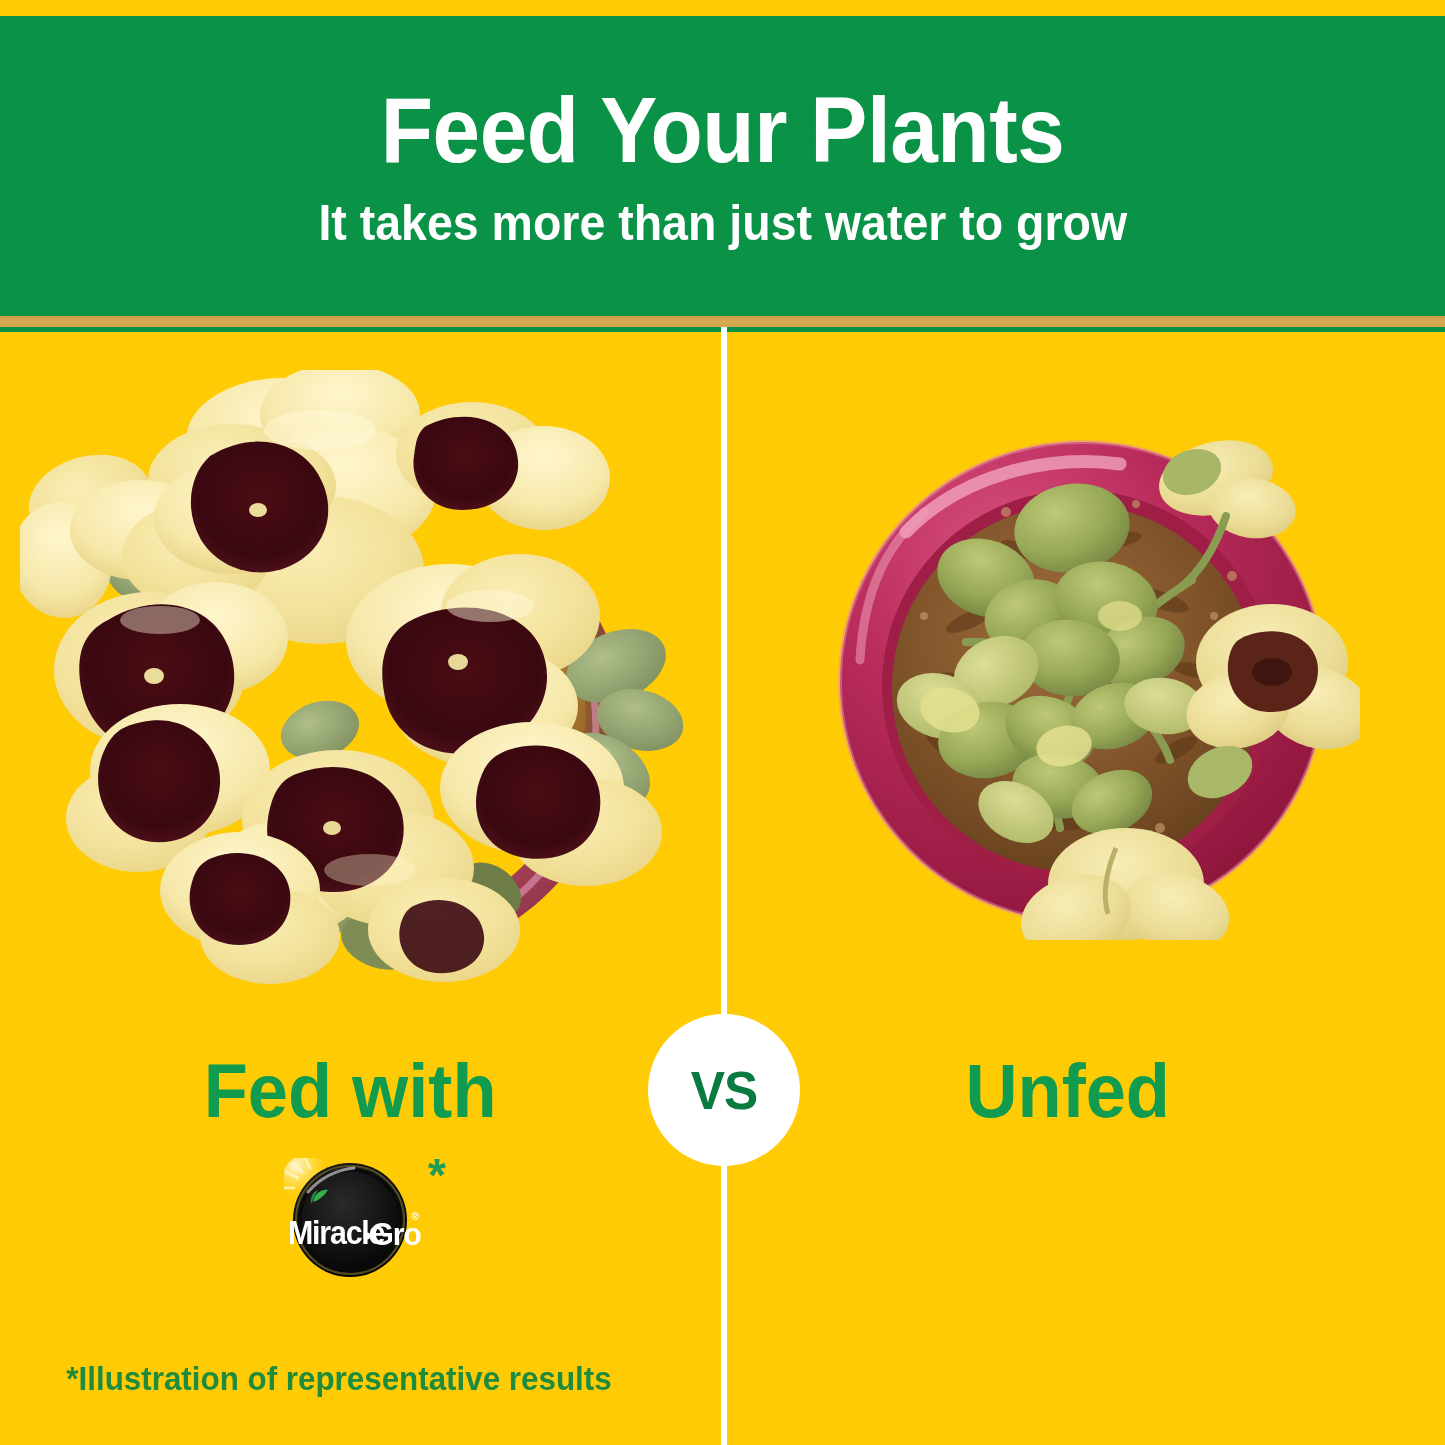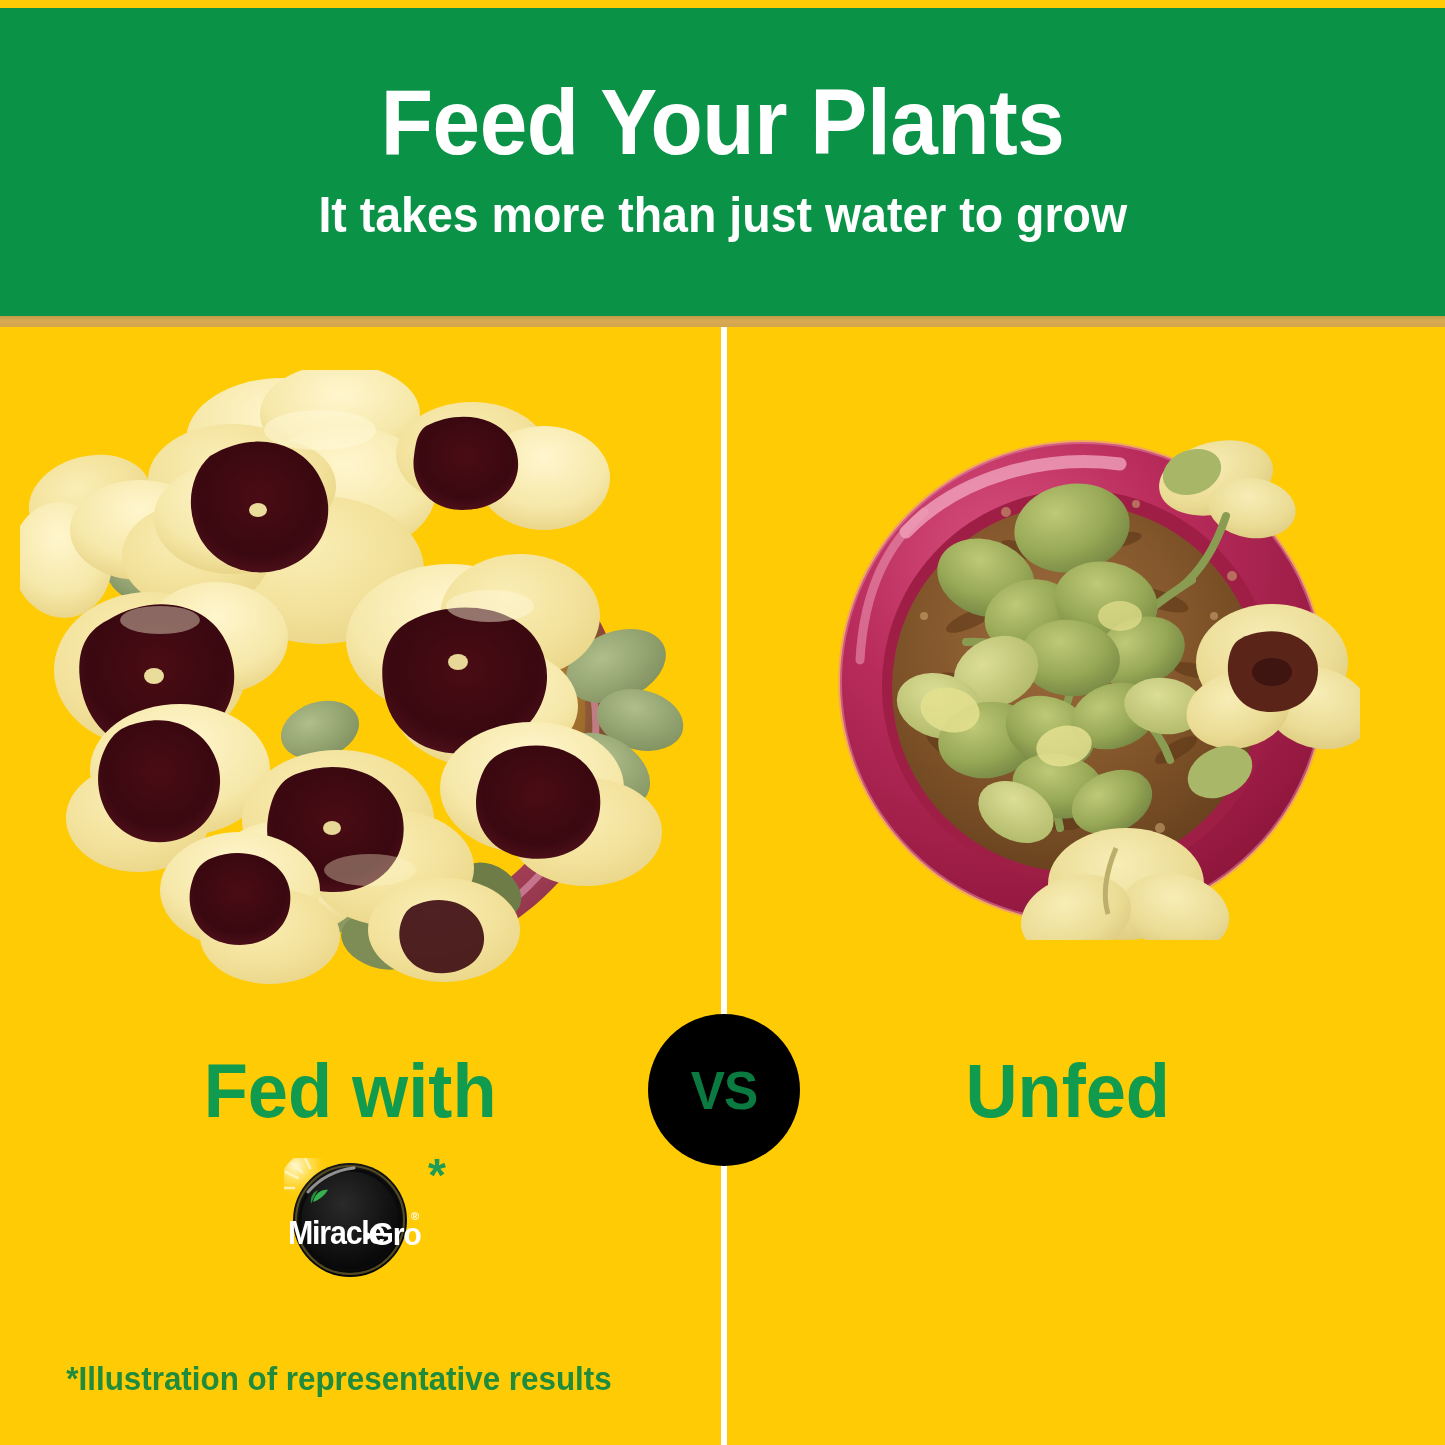--- a/index.html
+++ b/index.html
@@ -7,21 +7,21 @@
   html,body { width:1445px; height:1445px; overflow:hidden; }
   body {
     font-family:"Liberation Sans", sans-serif;
     background:#FFCB05;
     position:relative;
   }
   #stage { position:relative; width:1445px; height:1445px; overflow:hidden; background:#FFCB05; }
 
   
   .header {
-    position:absolute; left:0; top:8px; width:1445px; height:316px;
+    position:absolute; left:0; top:16px; width:1445px; height:316px;
     background:#0A9247;
     display:flex; flex-direction:column;
     align-items:center; justify-content:flex-start;
   }
   .header-title {
     margin-top:68px;
     color:#FFFFFF;
     font-size:92px;
     font-weight:bold;
     letter-spacing:-0.5px;
@@ -46,21 +46,21 @@
   
   .v-divider {
     position:absolute; left:721px; top:327px; width:6px; height:1118px;
     background:#FFFFFF;
   }
 
   
   .vs-badge {
     position:absolute; left:648px; top:1014px;
     width:152px; height:152px; border-radius:50%;
-    background:#000000;
+    background:#ffffff;
     display:flex; align-items:center; justify-content:center;
     z-index:6;
   }
   .vs-badge-label {
     color:#0A7A40; font-size:54px; font-weight:bold;
     letter-spacing:-1px; transform:scaleX(0.95);
   }
 
   
   .cap {

